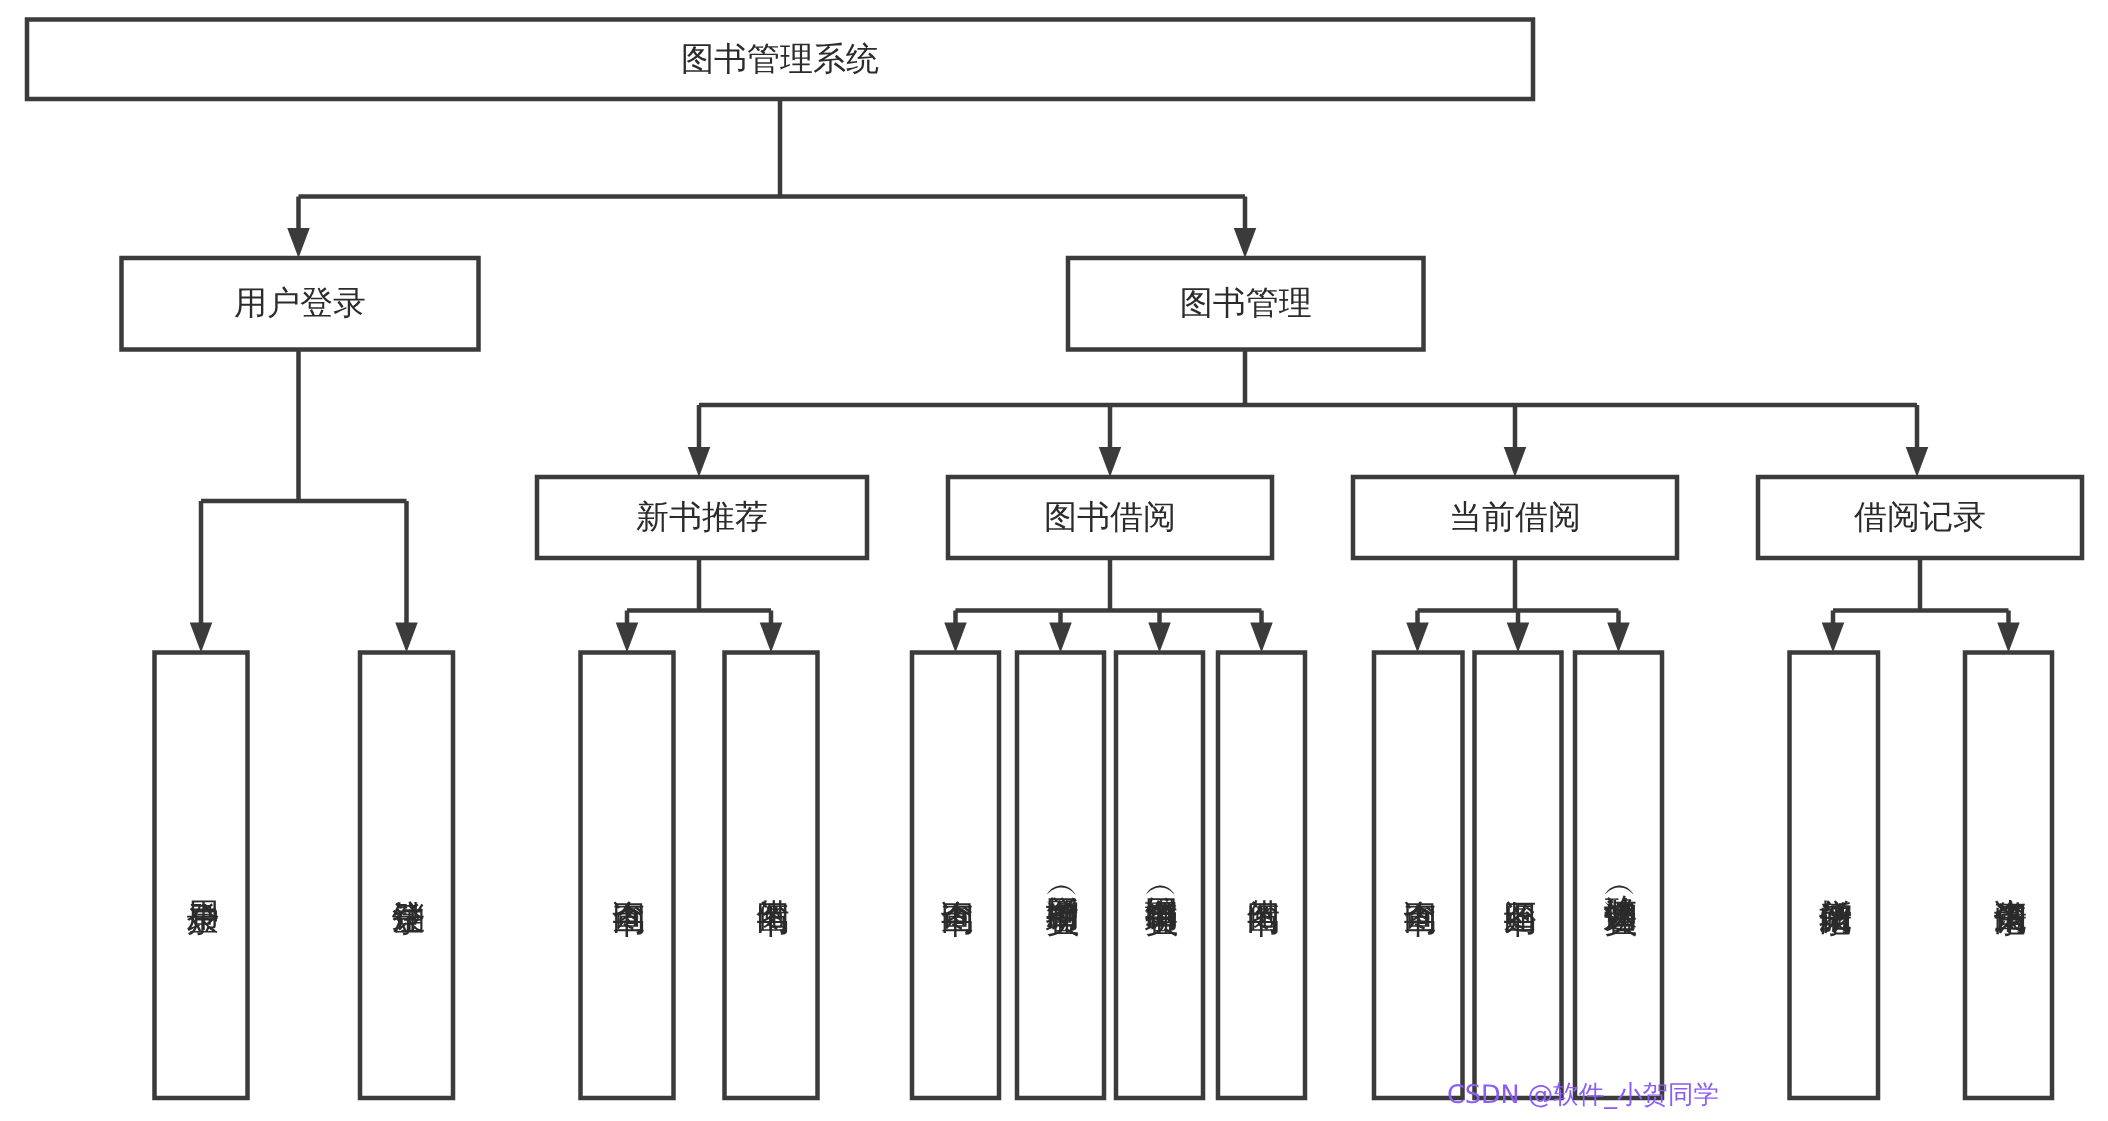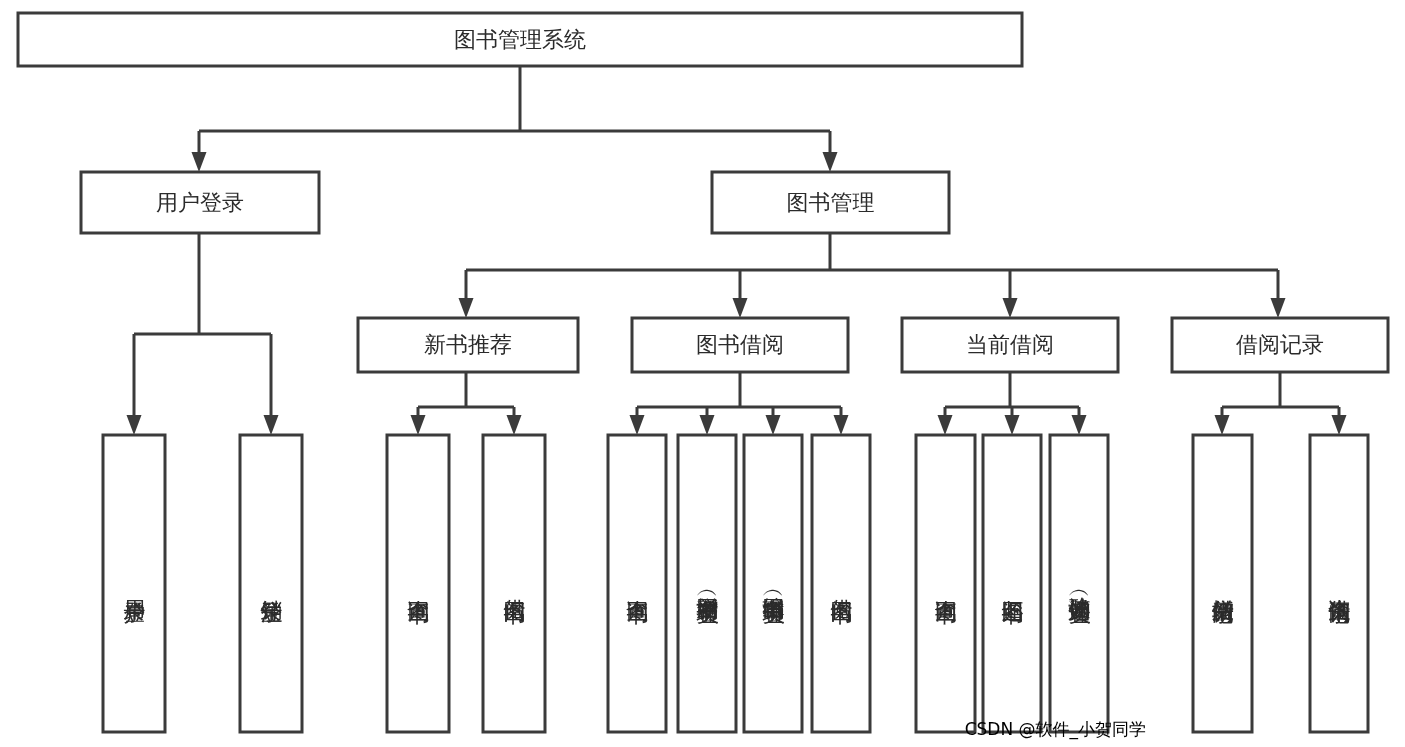--- a/index.html
+++ b/index.html
@@ -22,21 +22,21 @@
     writing-mode:vertical-rl;text-orientation:upright;
     white-space:nowrap;letter-spacing:1px;
   }
   .vlabel-wrap{
     position:absolute;display:flex;align-items:center;justify-content:center;
     pointer-events:none;
   }
   .watermark{
     position:absolute;right:12px;bottom:6px;
     font-family:"DejaVu Sans","Liberation Sans",sans-serif;
-    font-size:17px;color:#000000;white-space:nowrap;margin-top:44px;
+    font-size:17px;color:#8b5cf6;white-space:nowrap;margin-top:44px;
   }
 </style>
 </head>
 <body>
 
 <div id="diagram-root">
   <svg id="tree" viewBox="0 0 1405 747">
     <defs></defs>
     <g id="connectors-layer">
         <g>

